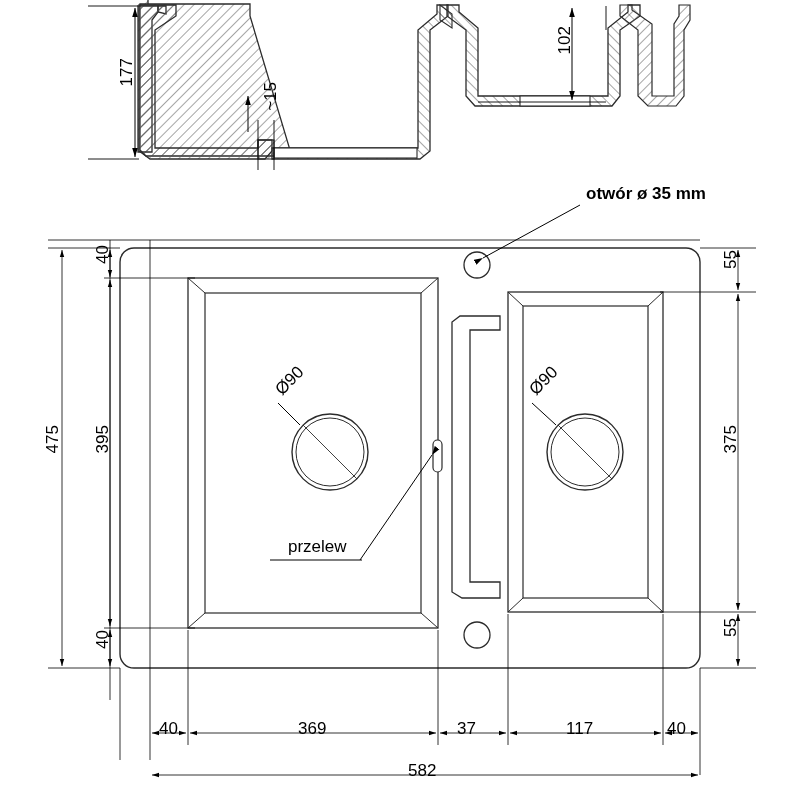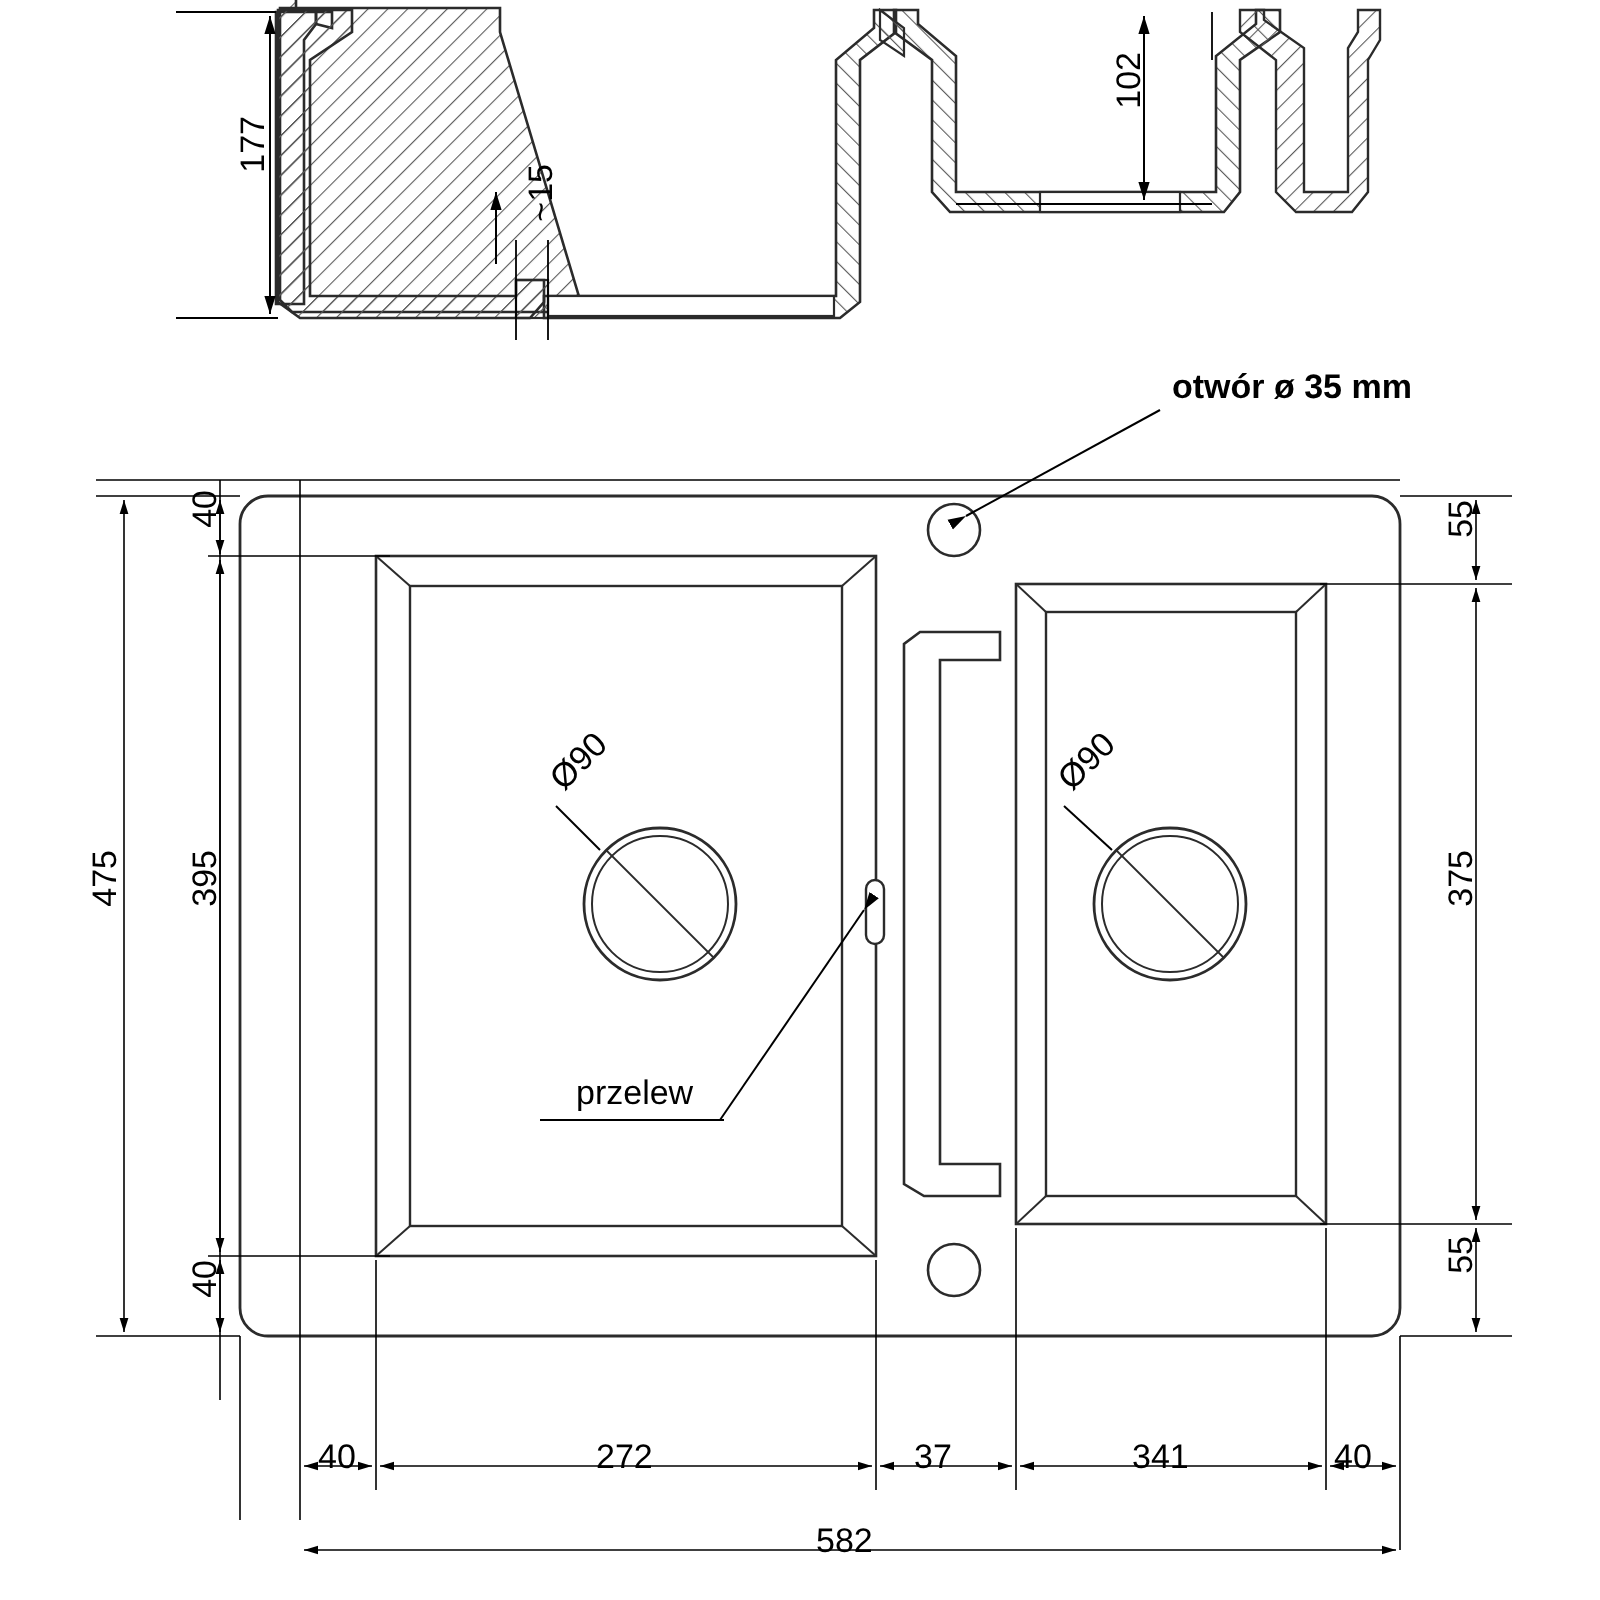--- a/index.html
+++ b/index.html
@@ -217,20 +217,20 @@
   <div class="lbl vert" style="left:44px; top:425px;">475</div>
   <div class="lbl vert" style="left:94px; top:425px;">395</div>
   <div class="lbl vert" style="left:94px; top:245px;">40</div>
   <div class="lbl vert" style="left:94px; top:630px;">40</div>
 
   <div class="lbl vert" style="left:722px; top:250px;">55</div>
   <div class="lbl vert" style="left:722px; top:425px;">375</div>
   <div class="lbl vert" style="left:722px; top:618px;">55</div>
 
   <div class="lbl" style="left:159px; top:720px;">40</div>
-  <div class="lbl" style="left:298px; top:720px;">272</div>
+  <div class="lbl" style="left:298px; top:720px;">369</div>
   <div class="lbl" style="left:457px; top:720px;">37</div>
-  <div class="lbl" style="left:566px; top:720px;">341</div>
+  <div class="lbl" style="left:566px; top:720px;">117</div>
   <div class="lbl" style="left:667px; top:720px;">40</div>
 
   <div class="lbl" style="left:408px; top:762px;text-align:right;">582</div>
 
 </div>
 
 </body></html>

